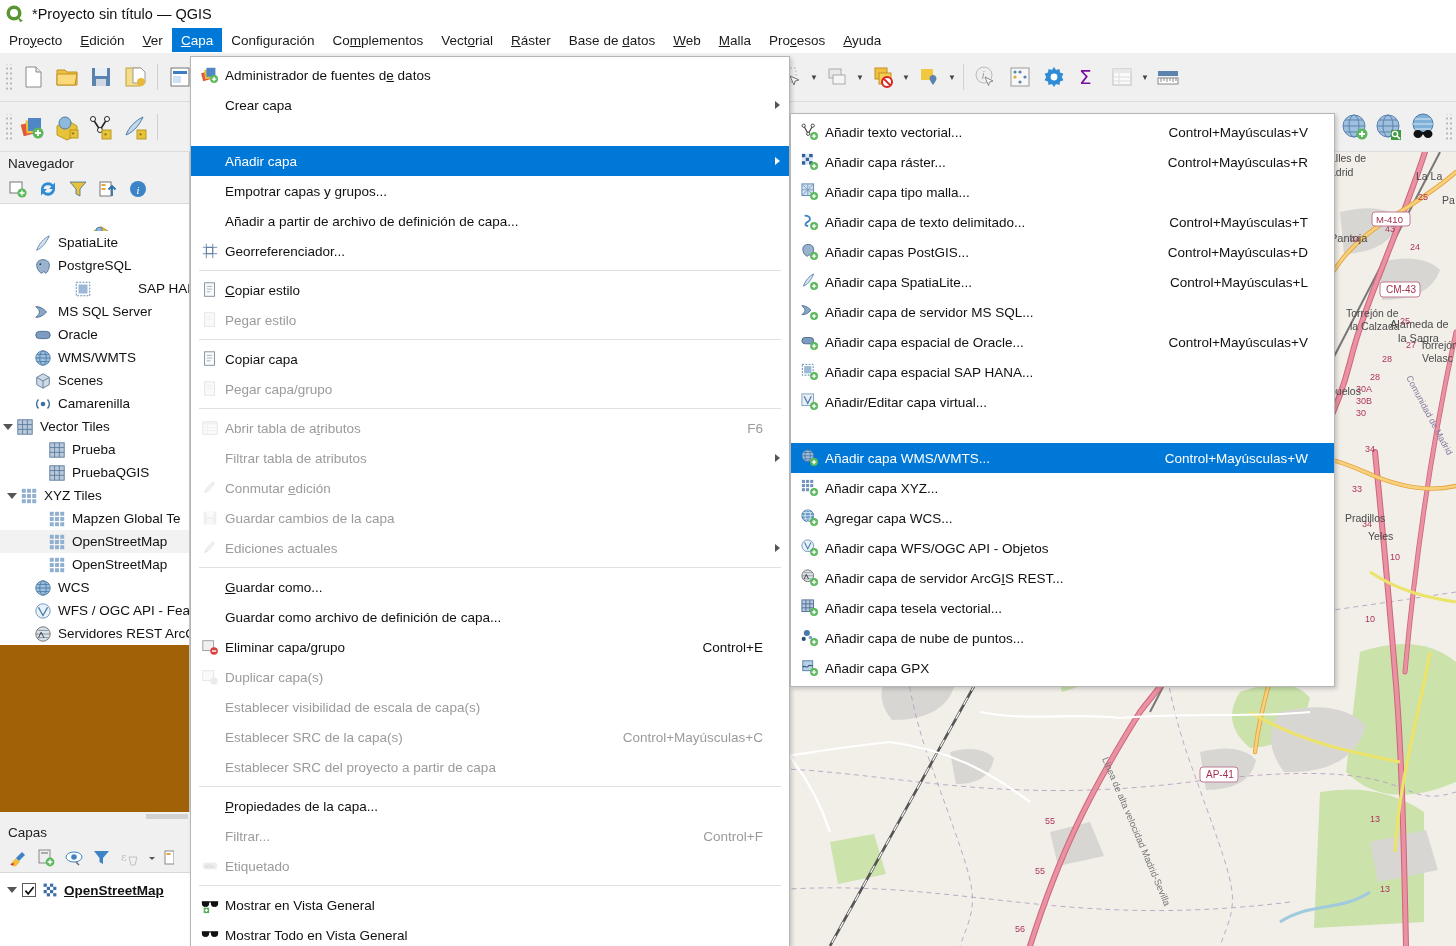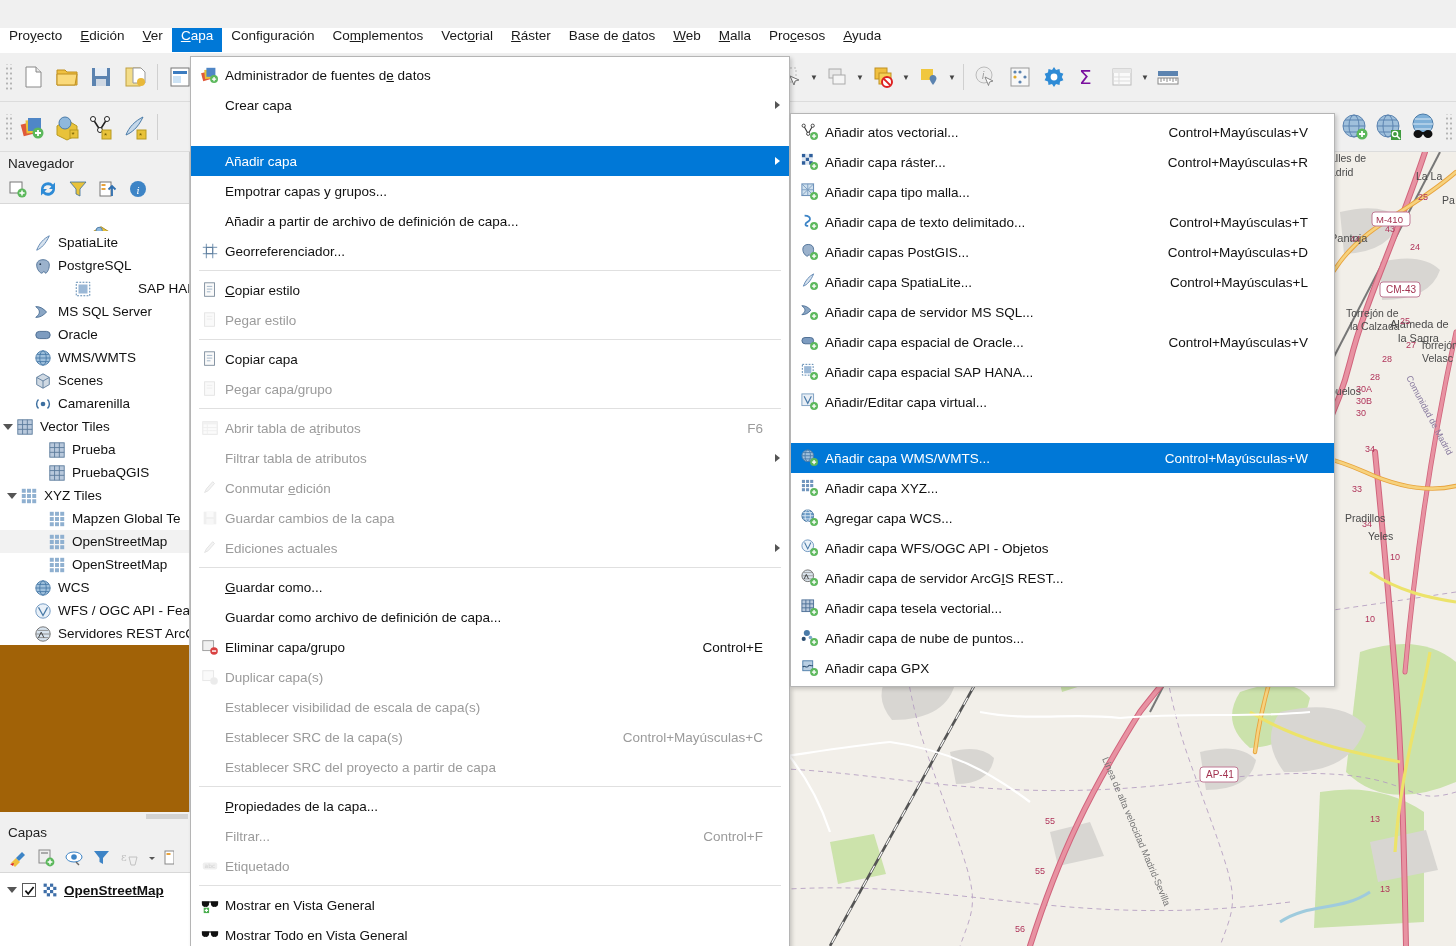--- a/index.html
+++ b/index.html
@@ -22,21 +22,21 @@
   #titlebar .tb-title { font-size:14.5px; color:#111; margin-left:8px; }
   .qgis-logo { width:18px; height:18px; position:relative; }
 
   
   #menubar {
     position:absolute; left:0; top:28px; width:1456px; height:25px;
     background:#ffffff; display:flex; align-items:stretch;
     border-bottom:1px solid #ffffff;
   }
   .menu-item {
-    display:flex; padding:0 9px; font-size:13.5px;
+    display:flex; align-items:center; padding:0 9px; font-size:13.5px;
     color:#1a1a1a; cursor:default; white-space:nowrap;
   }
   .menu-item.active { background:#0078d7; color:#ffffff; }
   .menu-item .ul { text-decoration: underline; }
 
   
   #toolbar1 {
     position:absolute; left:0; top:53px; width:1456px; height:49px;
     background:#f0f0f0; border-bottom:1px solid #dcdcdc;
     display:flex; align-items:center;
@@ -123,20 +123,30 @@
     border-left:5px solid #555;
   }
   .mrow.hl .sub-arrow { border-left-color:#ffffff; }
   .u { text-decoration: underline; }
 </style>
 </head>
 <body>
 
 <div id="app">
 
+  <div id="titlebar">
+    <span class="qgis-logo">
+      <svg width="18" height="18" viewBox="0 0 18 18">
+        <circle cx="8" cy="8" r="7.5" fill="#589632"></circle>
+        <circle cx="8" cy="8" r="4" fill="#ffffff"></circle>
+        <path d="M11 11 L17 16 L14 17 Z" fill="#589632"></path>
+      </svg>
+    </span>
+    <span class="tb-title">*Proyecto sin título — QGIS</span>
+  </div>
 
   <div id="menubar">
     <div class="menu-item">
         <span>Pro<span class="ul">y</span>ecto</span>
       </div>
     <div class="menu-item">
         <span><span class="ul">E</span>dición</span>
       </div>
     <div class="menu-item">
         <span><span class="ul">V</span>er</span>
@@ -1222,21 +1232,21 @@
         <span class="mi">
           <svg width="18" height="18" viewBox="0 0 20 20">
             <path d="M3 3l5 9 5-9" fill="none" stroke="#3a3a3a" stroke-width="1.2"></path>
             <circle cx="3" cy="3" r="1.8" fill="#fff" stroke="#3a3a3a"></circle>
             <circle cx="13" cy="3" r="1.8" fill="#fff" stroke="#3a3a3a"></circle>
             <circle cx="8" cy="12" r="1.8" fill="#fff" stroke="#3a3a3a"></circle>
             <circle cx="14.5" cy="14.5" r="4.4" fill="#5cb85c"></circle>
             <path d="M14.5 12.1v4.8M12.1 14.5h4.8" stroke="#fff" stroke-width="1.5"></path>
           </svg>
         </span>
-        <span class="mlabel">Añadir atos vectorial...</span>
+        <span class="mlabel">Añadir texto vectorial...</span>
         <span class="mshort">Control+Mayúsculas+V</span>
       </div>
       <div class="mrow">
         <span class="mi">
           <svg width="18" height="18" viewBox="0 0 20 20">
             <g fill="#2f5f9c">
               <rect x="1" y="1" width="4" height="4"></rect>
               <rect x="9" y="1" width="4" height="4"></rect>
               <rect x="5" y="5" width="4" height="4"></rect>
               <rect x="1" y="9" width="4" height="4"></rect>

